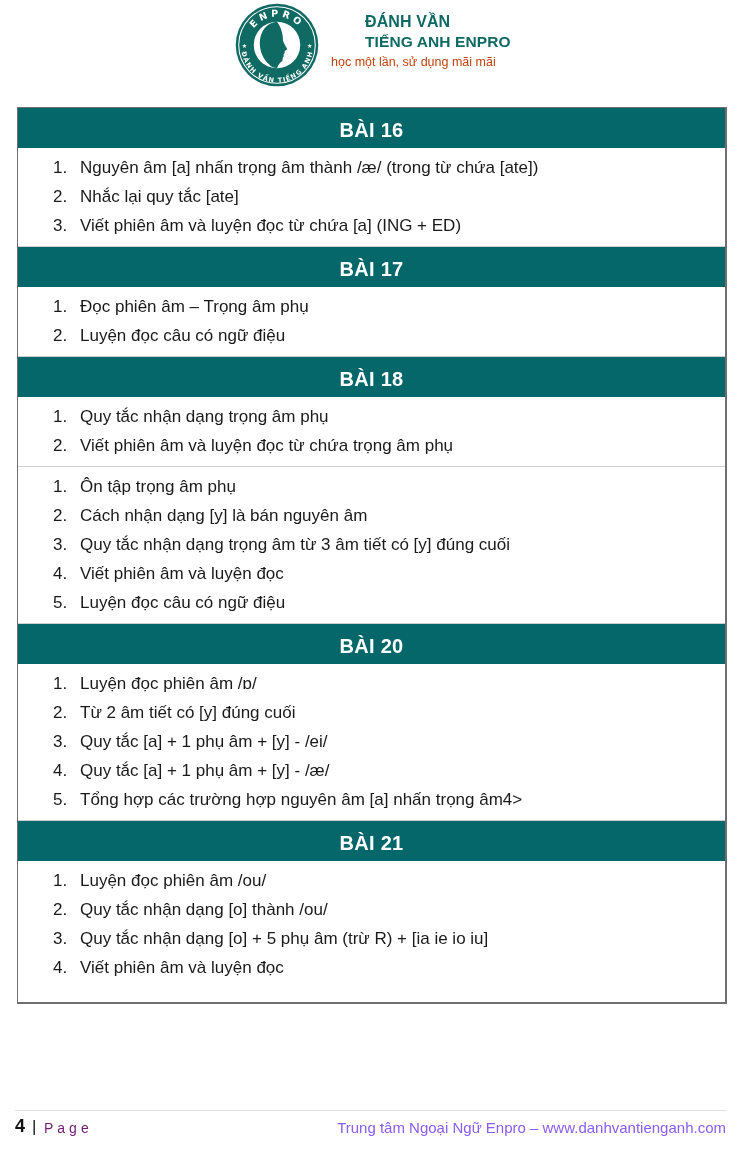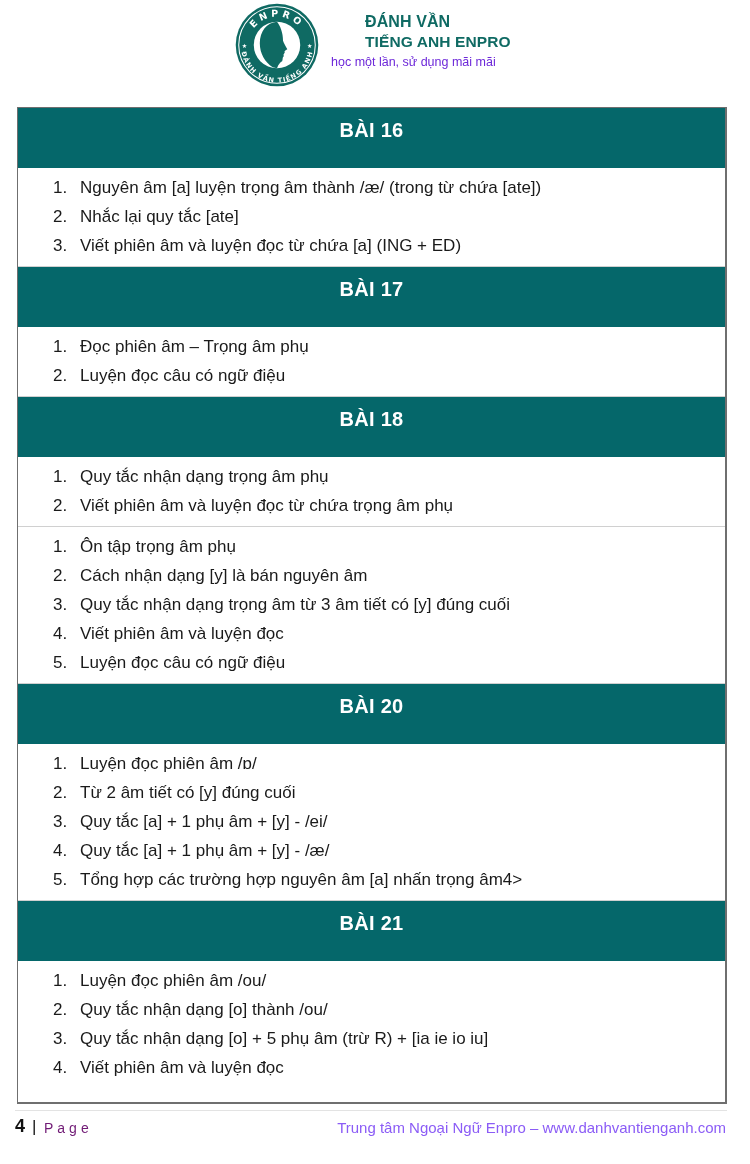--- a/index.html
+++ b/index.html
@@ -5,26 +5,26 @@
     html, body { margin: 0; padding: 0; background: #ffffff; }
     body { width: 750px; height: 1164px; position: relative; overflow: hidden;
            font-family: "Liberation Sans", "DejaVu Sans", sans-serif; color: #1a1a1a; }
 
     .header { position: absolute; left: 234px; top: 0; width: 300px; height: 92px; }
     .logo { position: absolute; left: 0; top: 2px; width: 86px; height: 86px; }
     .brand { position: absolute; left: 97px; top: 12px; }
     .brand-line1, .brand-line2 { font-weight: bold; color: #0f6a63; font-size: 15.5px;
            letter-spacing: 0.1px; line-height: 20px; white-space: nowrap; margin-left: 34px; }
     .brand-line1 { font-size: 16px; }
-    .brand-tag { color: #6d28d9; font-size: 12.5px; line-height: 20px; white-space: nowrap; }
+    .brand-tag { color: #c2410c; font-size: 12.5px; line-height: 20px; white-space: nowrap; }
 
     .doc-table { position: absolute; left: 17px; top: 107px; width: 707px;
            border: 1px solid #6f6f6f; border-bottom: 2px solid #6f6f6f; border-right: 2px solid #6f6f6f; }
     .lesson-head { background: #05676a; color: #ffffff; font-weight: bold; text-align: center;
-           font-size: 20px; height: 60px; line-height: 44px; letter-spacing: 0.3px; }
+           font-size: 20px; height: 40px; line-height: 44px; letter-spacing: 0.3px; }
     .lesson-body { padding: 5px 0 6px 0; border-bottom: 1px solid #d0d0d0; }
     .lesson-body.last { border-bottom: none; padding-bottom: 20px; }
     .item { display: flex; font-size: 17px; line-height: 29px; white-space: nowrap; }
     .item-num { width: 62px; padding-left: 35px; box-sizing: border-box; flex: none; }
     .item-text { flex: 1; }
 
     .footer-rule { position: absolute; left: 15px; right: 23px; top: 1110px; height: 1px; background: #e3e3e3; }
     .footer { position: absolute; left: 15px; right: 24px; top: 1116px; height: 26px; }
     .page-num { position: absolute; left: 0; top: 0; font-weight: bold; font-size: 18px; color: #111; }
     .page-sep { position: absolute; left: 17px; top: 1px; font-size: 17px; color: #111; }
@@ -58,21 +58,21 @@
     <div class="brand-line2">TIẾNG ANH ENPRO</div>
     <div class="brand-tag">học một lần, sử dụng mãi mãi</div>
   </div>
 </div>
 
 <div class="doc-table" id="lesson-table">
     <div class="lesson-head">BÀI 16</div>
     <div class="lesson-body">
       <div class="item">
         <span class="item-num">1.</span>
-        <span class="item-text">Nguyên âm [a] luyện trọng âm thành /æ/ (trong từ chứa [ate])</span>
+        <span class="item-text">Nguyên âm [a] nhấn trọng âm thành /æ/ (trong từ chứa [ate])</span>
       </div>
       <div class="item">
         <span class="item-num">2.</span>
         <span class="item-text">Nhắc lại quy tắc [ate]</span>
       </div>
       <div class="item">
         <span class="item-num">3.</span>
         <span class="item-text">Viết phiên âm và luyện đọc từ chứa [a] (ING + ED)</span>
       </div>
     </div>

